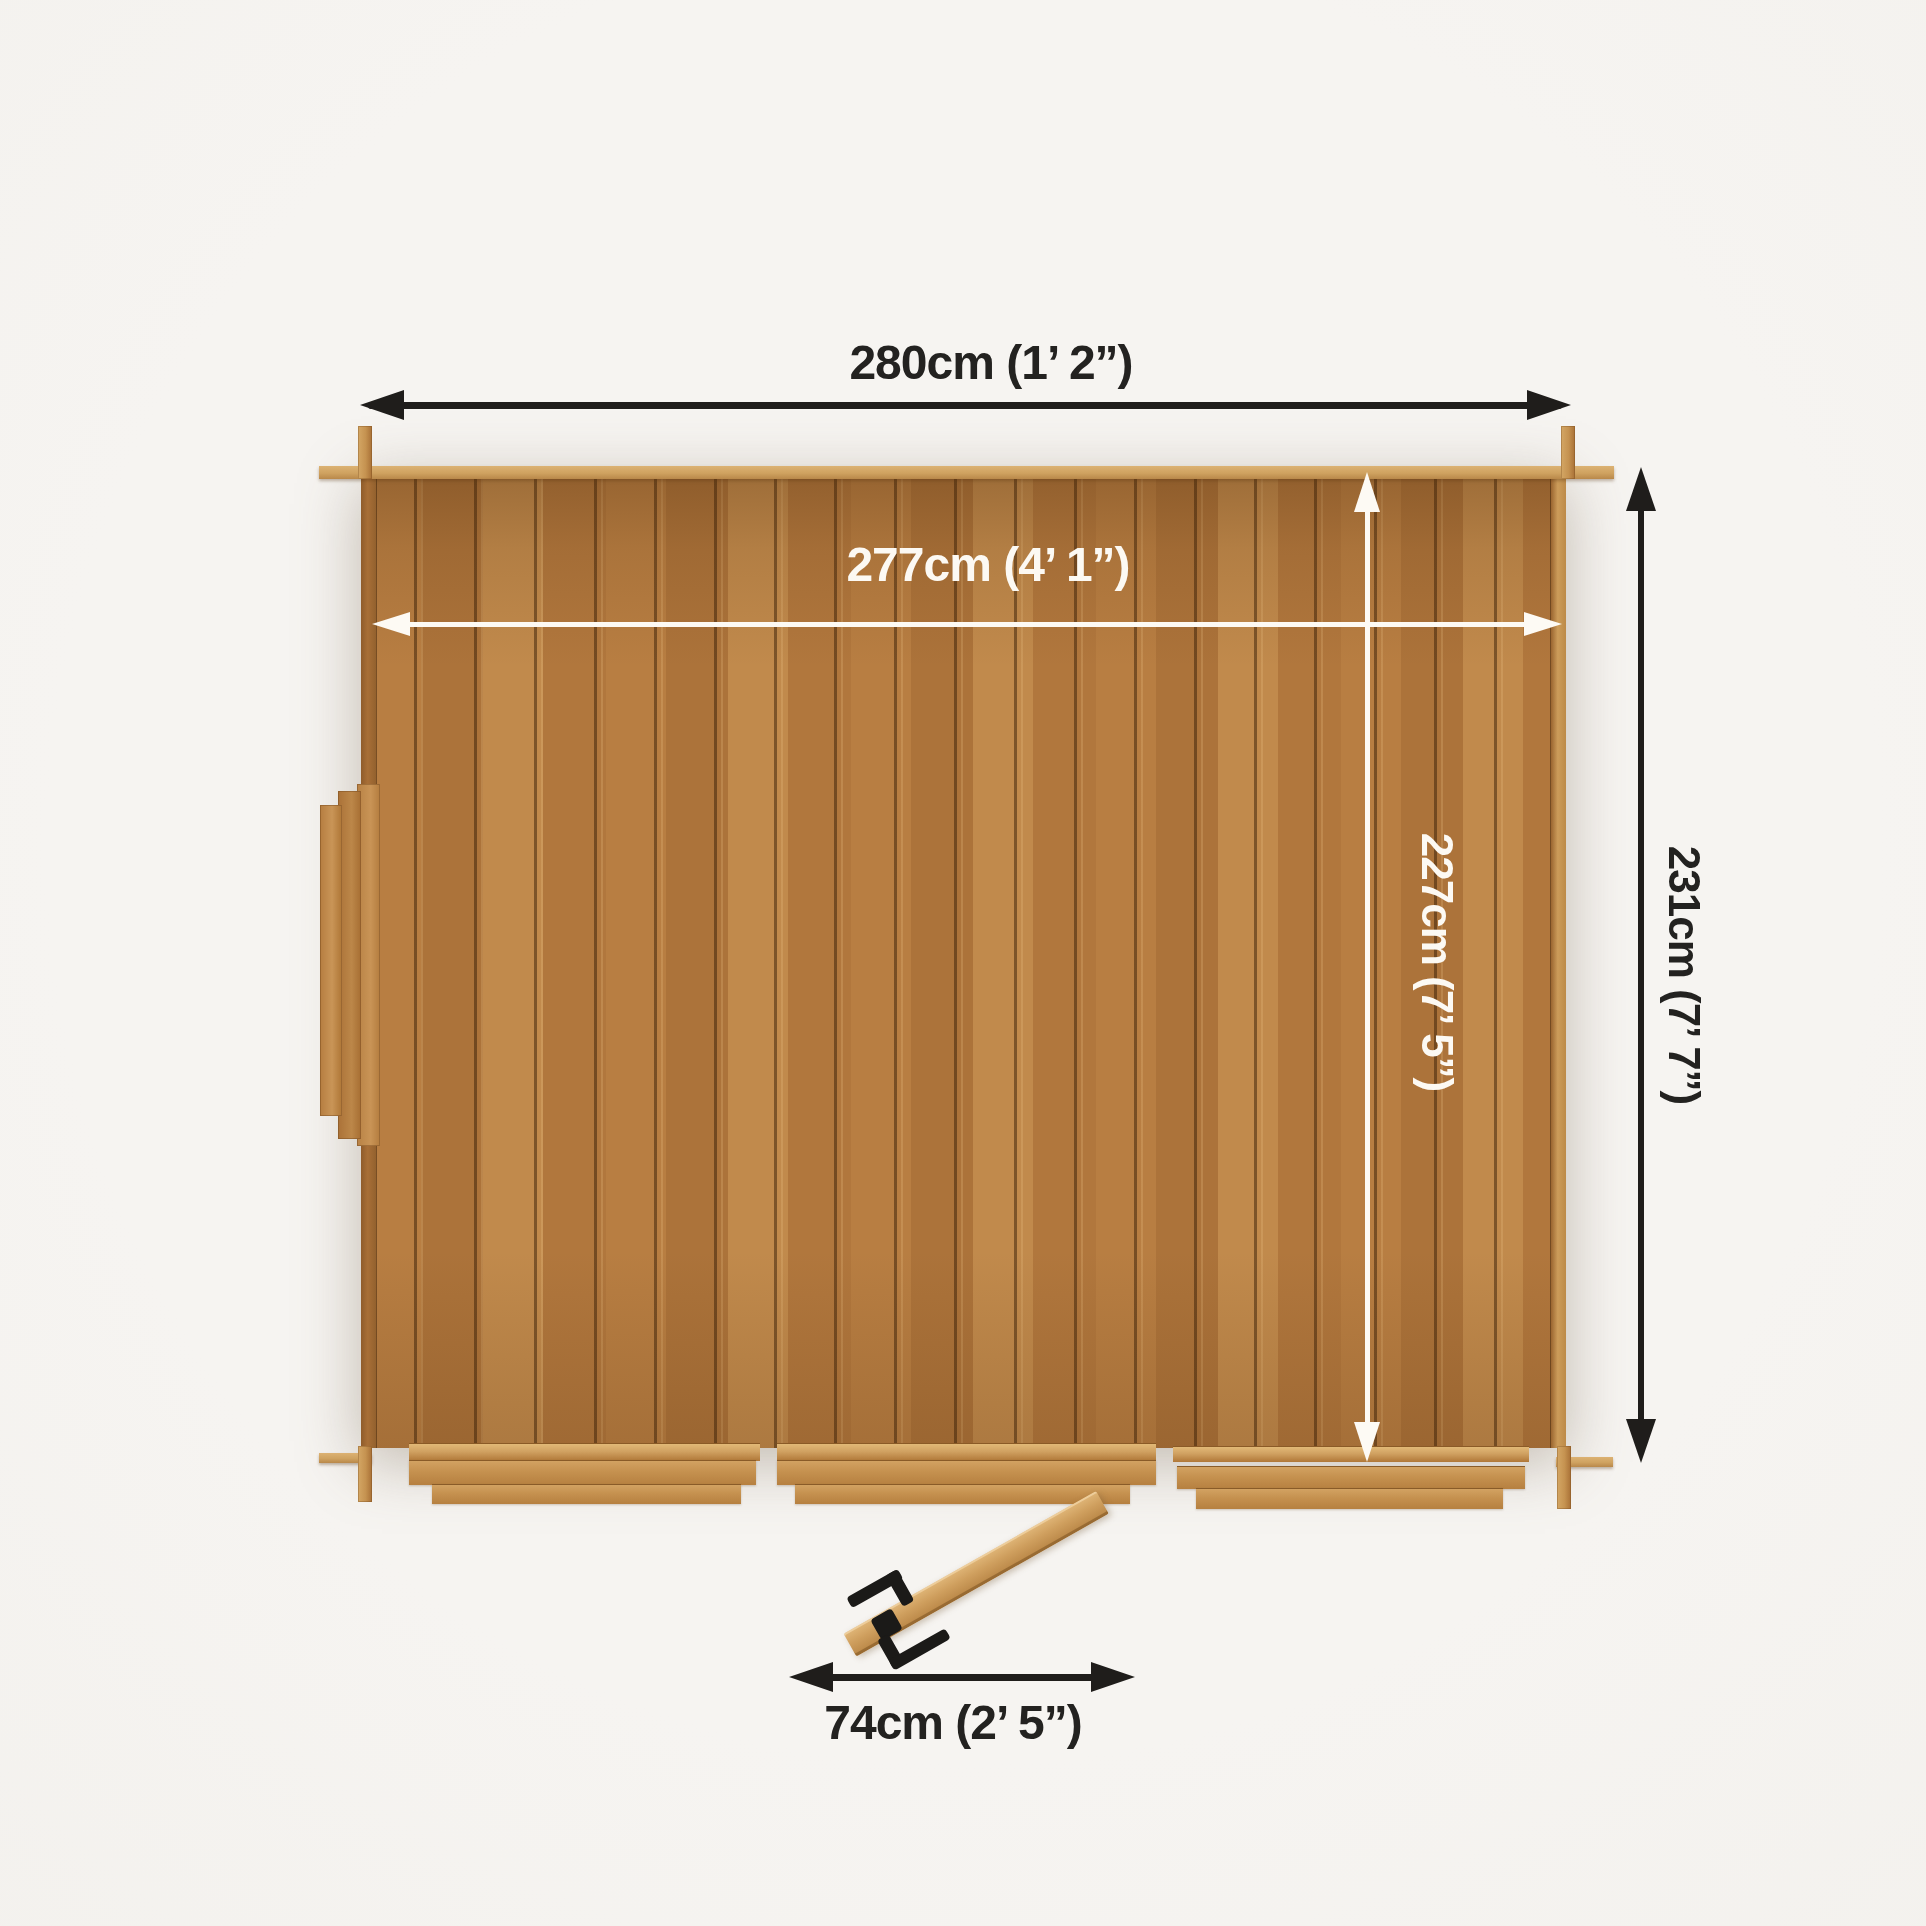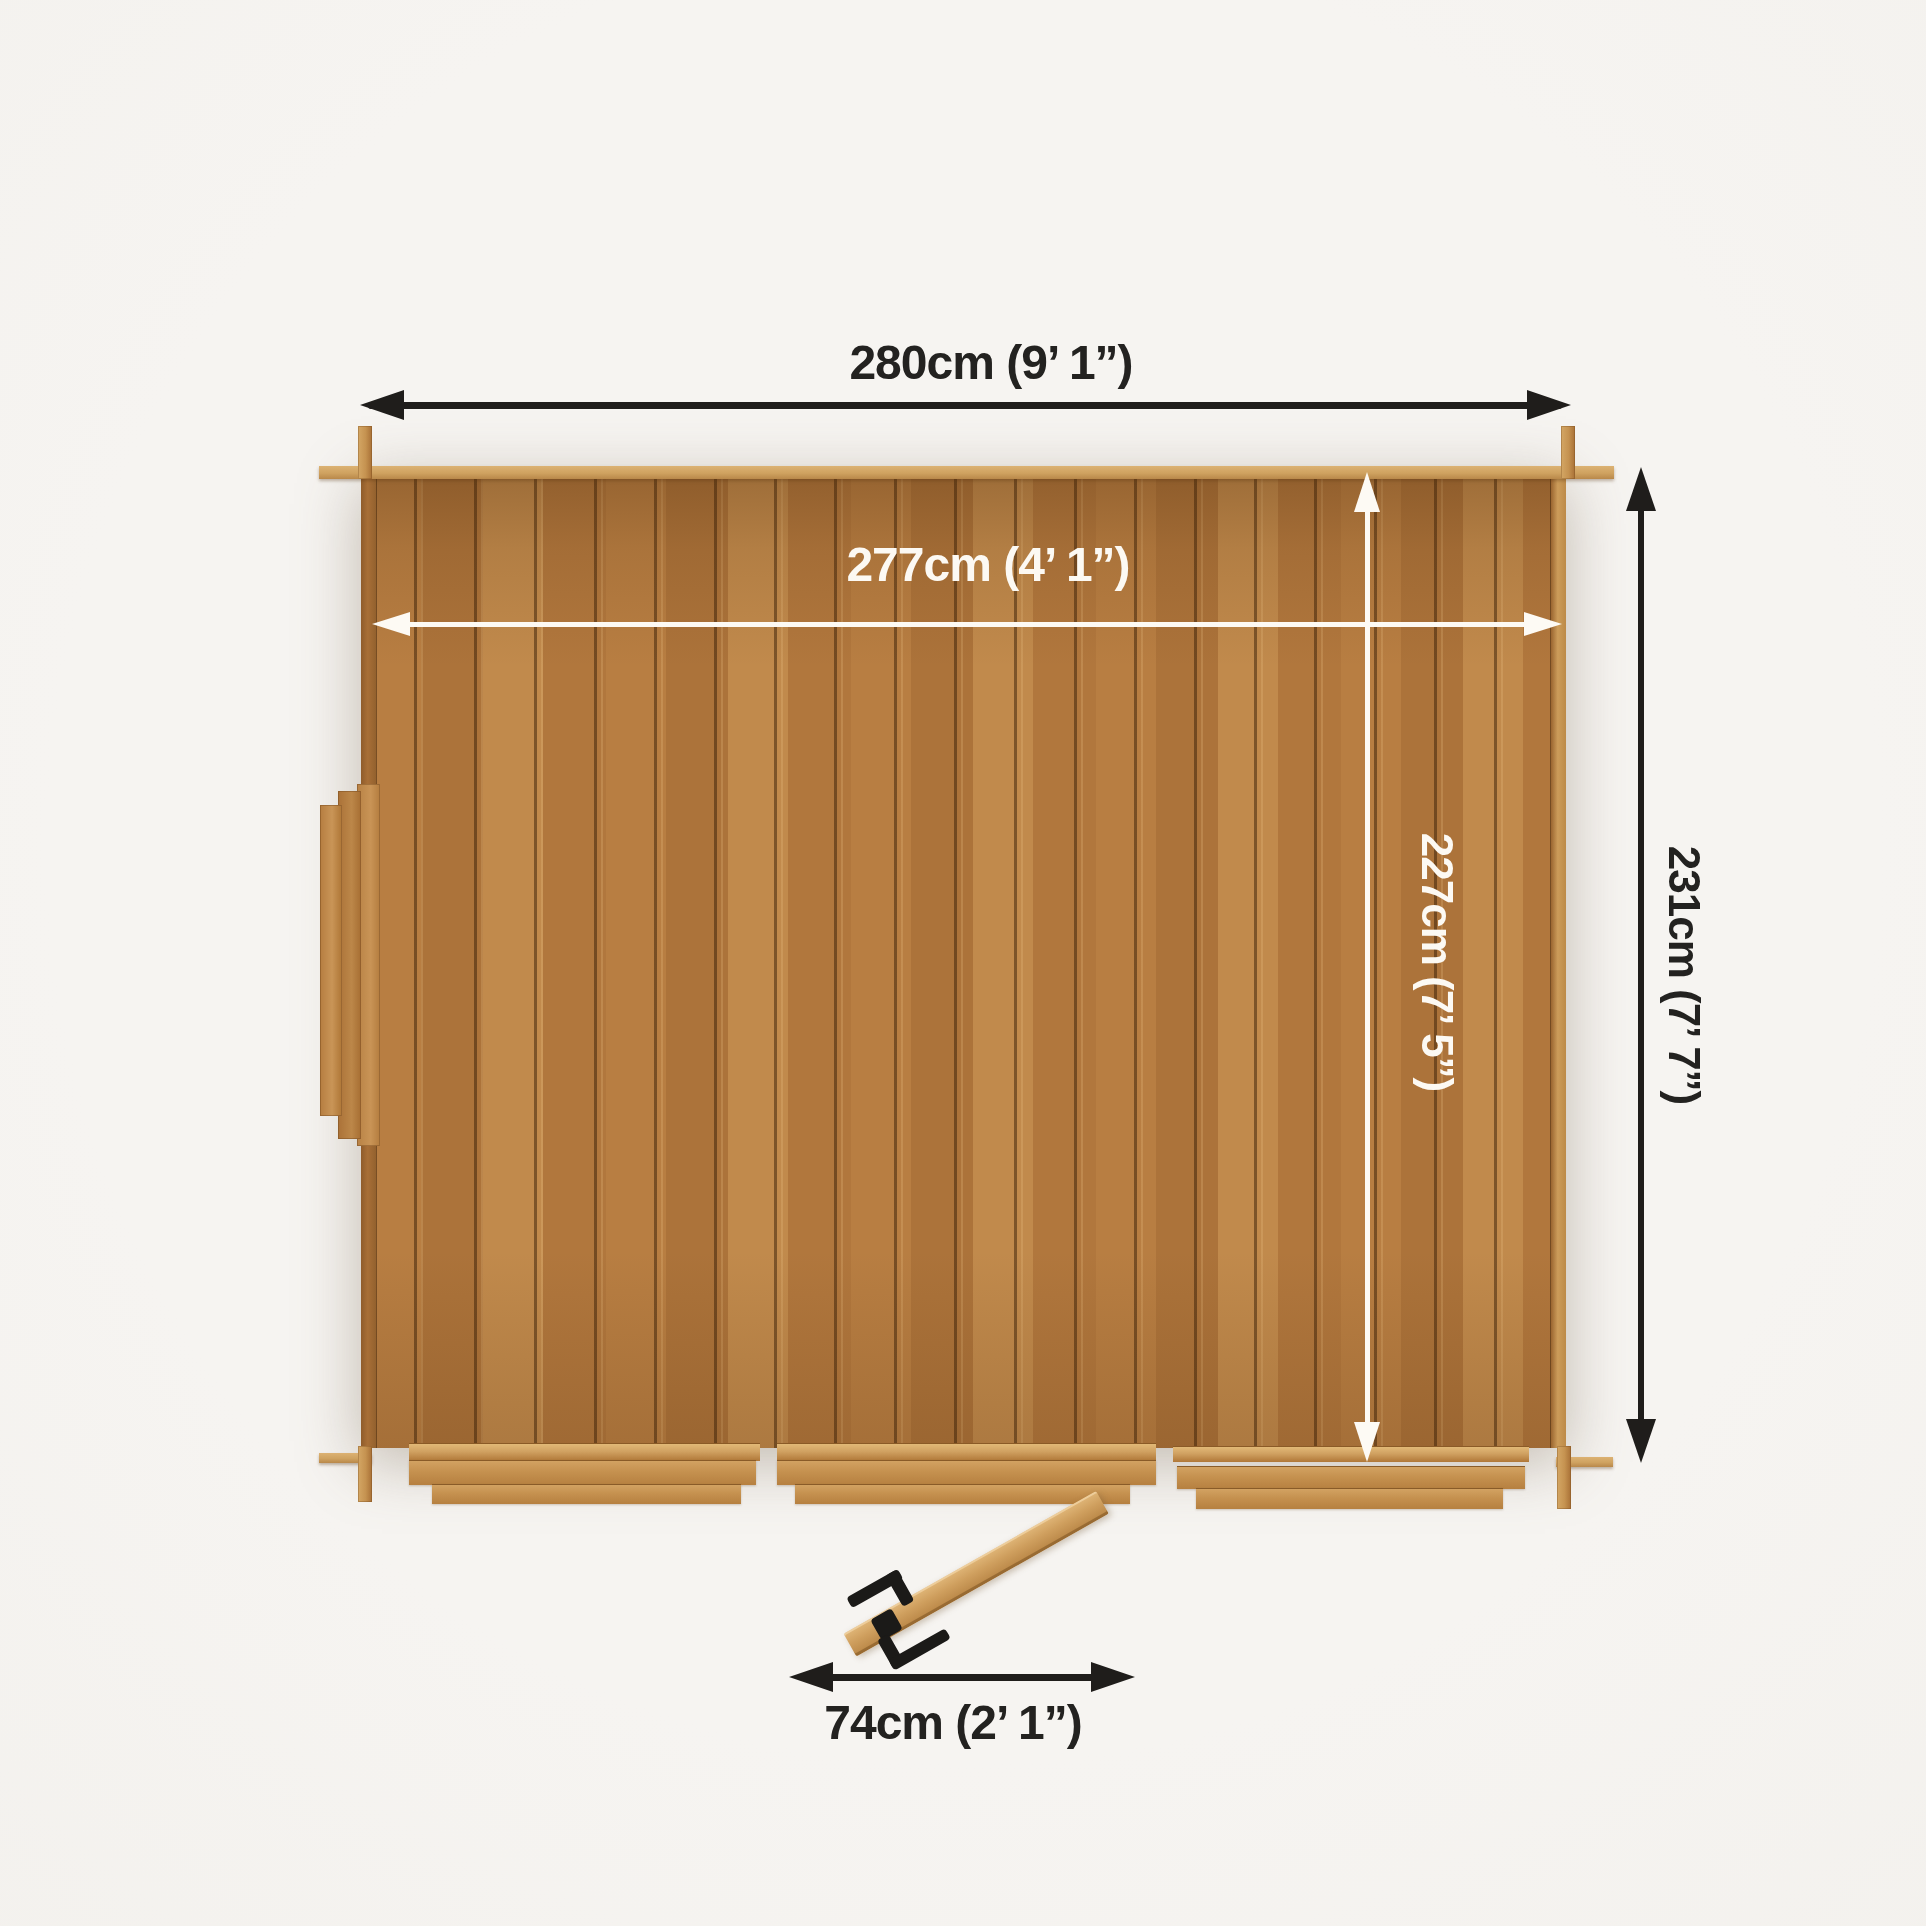--- a/index.html
+++ b/index.html
@@ -106,36 +106,36 @@
     <div class="handle" style="left:20px;top:-30px;width:59px;height:12px;"></div>
     <div class="handle" style="left:65px;top:-30px;width:13px;height:36px;"></div>
     <div class="handle" style="left:30px;top:1px;width:24px;height:24px;"></div>
     <div class="handle" style="left:26px;top:22px;width:13px;height:34px;"></div>
     <div class="handle" style="left:26px;top:45px;width:65px;height:12px;"></div>
   </div>
 
   <div class="abs dline" style="left:368px;top:402px;width:1194px;height:7px;"></div>
   <div class="abs tri" style="left:360px;top:390px;border-width:15px 44px 15px 0;border-color:transparent #1f1d1b transparent transparent;"></div>
   <div class="abs tri" style="left:1527px;top:390px;border-width:15px 0 15px 44px;border-color:transparent transparent transparent #1f1d1b;"></div>
-  <div class="abs dim-label" style="left:991px;top:339px;">280cm (9’ 1”)</div>
+  <div class="abs dim-label" style="left:991px;top:339px;">280cm (1’ 2”)</div>
 
   <div class="abs dline white" style="left:386px;top:622px;width:1161px;height:5px;"></div>
   <div class="abs tri" style="left:372px;top:612px;border-width:12px 38px 12px 0;border-color:transparent #fdfaf4 transparent transparent;"></div>
   <div class="abs tri" style="left:1524px;top:612px;border-width:12px 0 12px 38px;border-color:transparent transparent transparent #fdfaf4;"></div>
   <div class="abs dim-label white" style="left:988px;top:541px;">277cm (4’ 1”)</div>
 
   <div class="abs dline white" style="left:1365px;top:485px;width:5px;height:962px;"></div>
   <div class="abs tri" style="left:1354px;top:472px;border-width:0 13px 40px 13px;border-color:transparent transparent #fdfaf4 transparent;"></div>
   <div class="abs tri" style="left:1354px;top:1422px;border-width:40px 13px 0 13px;border-color:#fdfaf4 transparent transparent transparent;"></div>
   <div class="abs dim-label white vert" style="left:1437px;top:962px;">227cm (7’ 5”)</div>
 
   <div class="abs dline" style="left:1638px;top:481px;width:6px;height:966px;"></div>
   <div class="abs tri" style="left:1626px;top:467px;border-width:0 15px 44px 15px;border-color:transparent transparent #1f1d1b transparent;"></div>
   <div class="abs tri" style="left:1626px;top:1419px;border-width:44px 15px 0 15px;border-color:#1f1d1b transparent transparent transparent;"></div>
   <div class="abs dim-label vert" style="left:1684px;top:975px;">231cm (7’ 7”)</div>
 
   <div class="abs dline" style="left:802px;top:1674px;width:320px;height:7px;"></div>
   <div class="abs tri" style="left:789px;top:1662px;border-width:15px 44px 15px 0;border-color:transparent #1f1d1b transparent transparent;"></div>
   <div class="abs tri" style="left:1091px;top:1662px;border-width:15px 0 15px 44px;border-color:transparent transparent transparent #1f1d1b;"></div>
-  <div class="abs dim-label" style="left:953px;top:1699px;">74cm (2’ 1”)</div>
+  <div class="abs dim-label" style="left:953px;top:1699px;">74cm (2’ 5”)</div>
 
 </div>
 
 
 </body></html>

